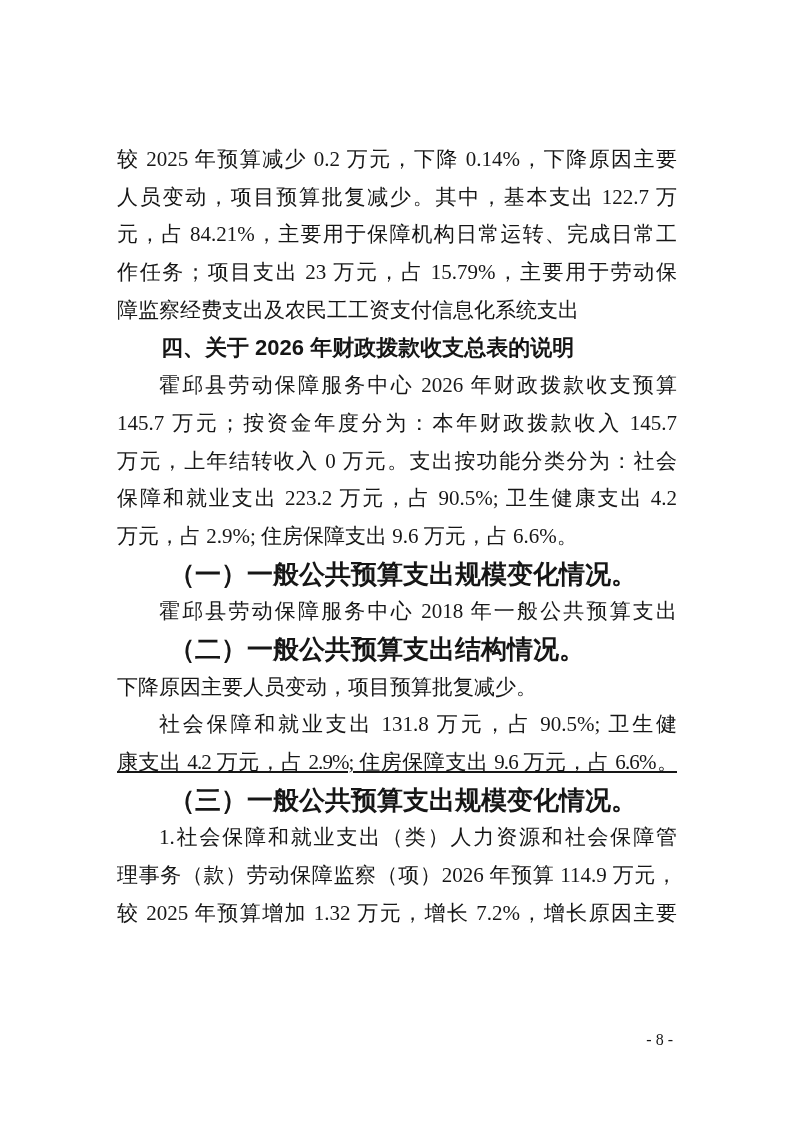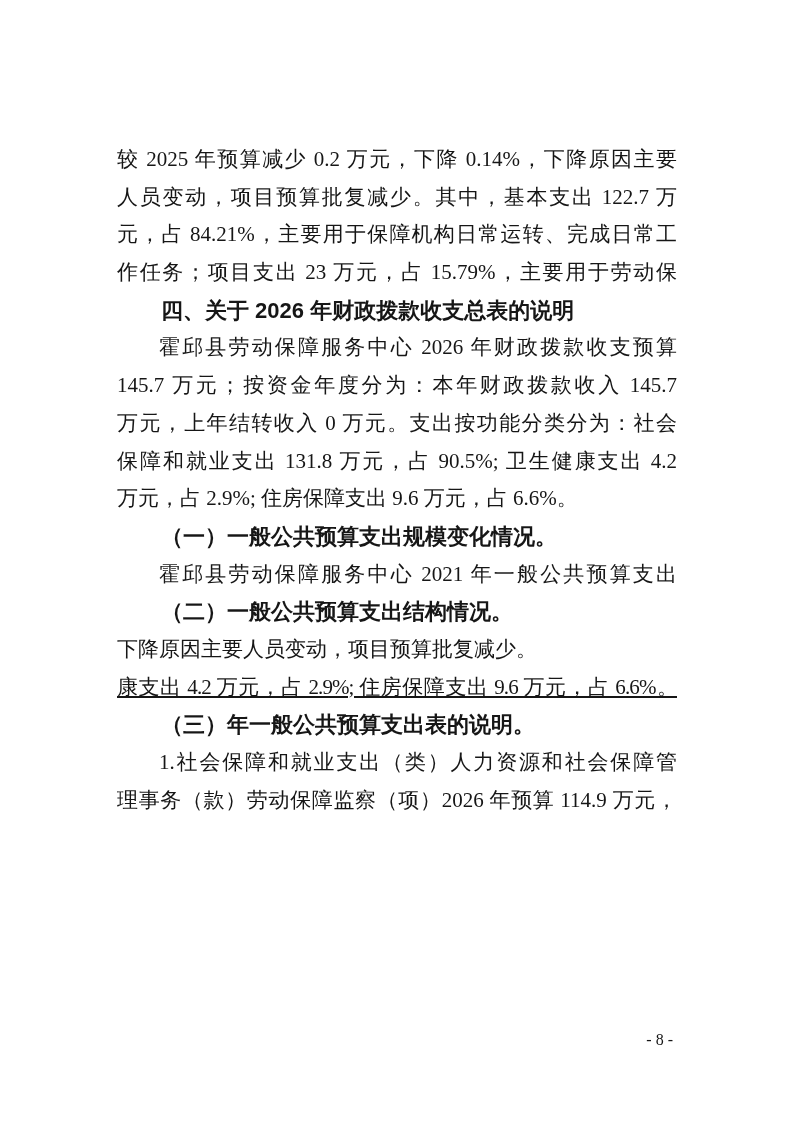--- a/index.html
+++ b/index.html
@@ -37,21 +37,21 @@
   .ind { text-indent: 2em; }
   
   .hei {
     font-family: "Liberation Sans", "DejaVu Sans", sans-serif;
     font-weight: bold;
     font-size: 22px;
   }
   
   .kai {
     font-weight: bold;
-    font-size: 22px;
+    font-size: 26px;
   }
   .b { font-weight: normal; }
   
   .tight { letter-spacing: -0.9px; text-decoration: underline; }
   .pagenum {
     position: absolute;
     right: 120px;
     top: 1030px;
     font-size: 16px;
     line-height: 20px;
@@ -60,29 +60,32 @@
 </style>
 </head>
 <body>
 
 <div class="page">
   <div class="content">
     <div class="ln j">较 2025 年预算减少 0.2 万元，下降 0.14%，下降原因主要</div>
     <div class="ln j">人员变动，项目预算批复减少。其中，基本支出 122.7 万</div>
     <div class="ln j">元，占 84.21%，主要用于保障机构日常运转、完成日常工</div>
     <div class="ln j">作任务；项目支出 23 万元，占 15.79%，主要用于劳动保</div>
+    <div class="ln">障监察经费支出及农民工工资支付信息化系统支出</div>
     <div class="ln hei ind">四、关于 2026 年财政拨款收支总表的说明</div>
     <div class="ln j ind">霍邱县劳动保障服务中心 2026 年财政拨款收支预算</div>
     <div class="ln j">145.7 万元；按资金年度分为：本年财政拨款收入 145.7</div>
     <div class="ln j">万元，上年结转收入 0 万元。支出按功能分类分为：社会</div>
-    <div class="ln j">保障和就业支出 131.8 万元，占 90.5%; 卫生健康支出 4.2</div>
+    <div class="ln j">保障和就业支出 223.2 万元，占 90.5%; 卫生健康支出 4.2</div>
     <div class="ln">万元，占 2.9%; 住房保障支出 9.6 万元，占 6.6%。</div>
     <div class="ln kai ind">（一）一般公共预算支出规模变化情况。</div>
-    <div class="ln j ind">霍邱县劳动保障服务中心 2021 年一般公共预算支出</div>
+    <div class="ln j ind">霍邱县劳动保障服务中心 2018 年一般公共预算支出</div>
     <div class="ln kai ind">（二）一般公共预算支出结构情况。</div>
     <div class="ln">下降原因主要人员变动，项目预算批复减少。</div>
+    <div class="ln j ind">社会保障和就业支出 131.8 万元，占 90.5%; 卫生健</div>
     <div class="ln j tight">康支出 4.2 万元，占 2.9%; 住房保障支出 9.6 万元，占 6.6%。</div>
-    <div class="ln kai ind">（三）年一般公共预算支出表的说明。</div>
+    <div class="ln kai ind">（三）一般公共预算支出规模变化情况。</div>
     <div class="ln j ind b">1.社会保障和就业支出（类）人力资源和社会保障管</div>
     <div class="ln j"><span class="b">理事务（款）劳动保障监察（项）</span><span>2026 年预算 114.9 万元，</span></div>
+    <div class="ln j">较 2025 年预算增加 1.32 万元，增长 7.2%，增长原因主要</div>
   </div>
   <div class="pagenum">- 8 -</div>
 </div>
 
 </body></html>

